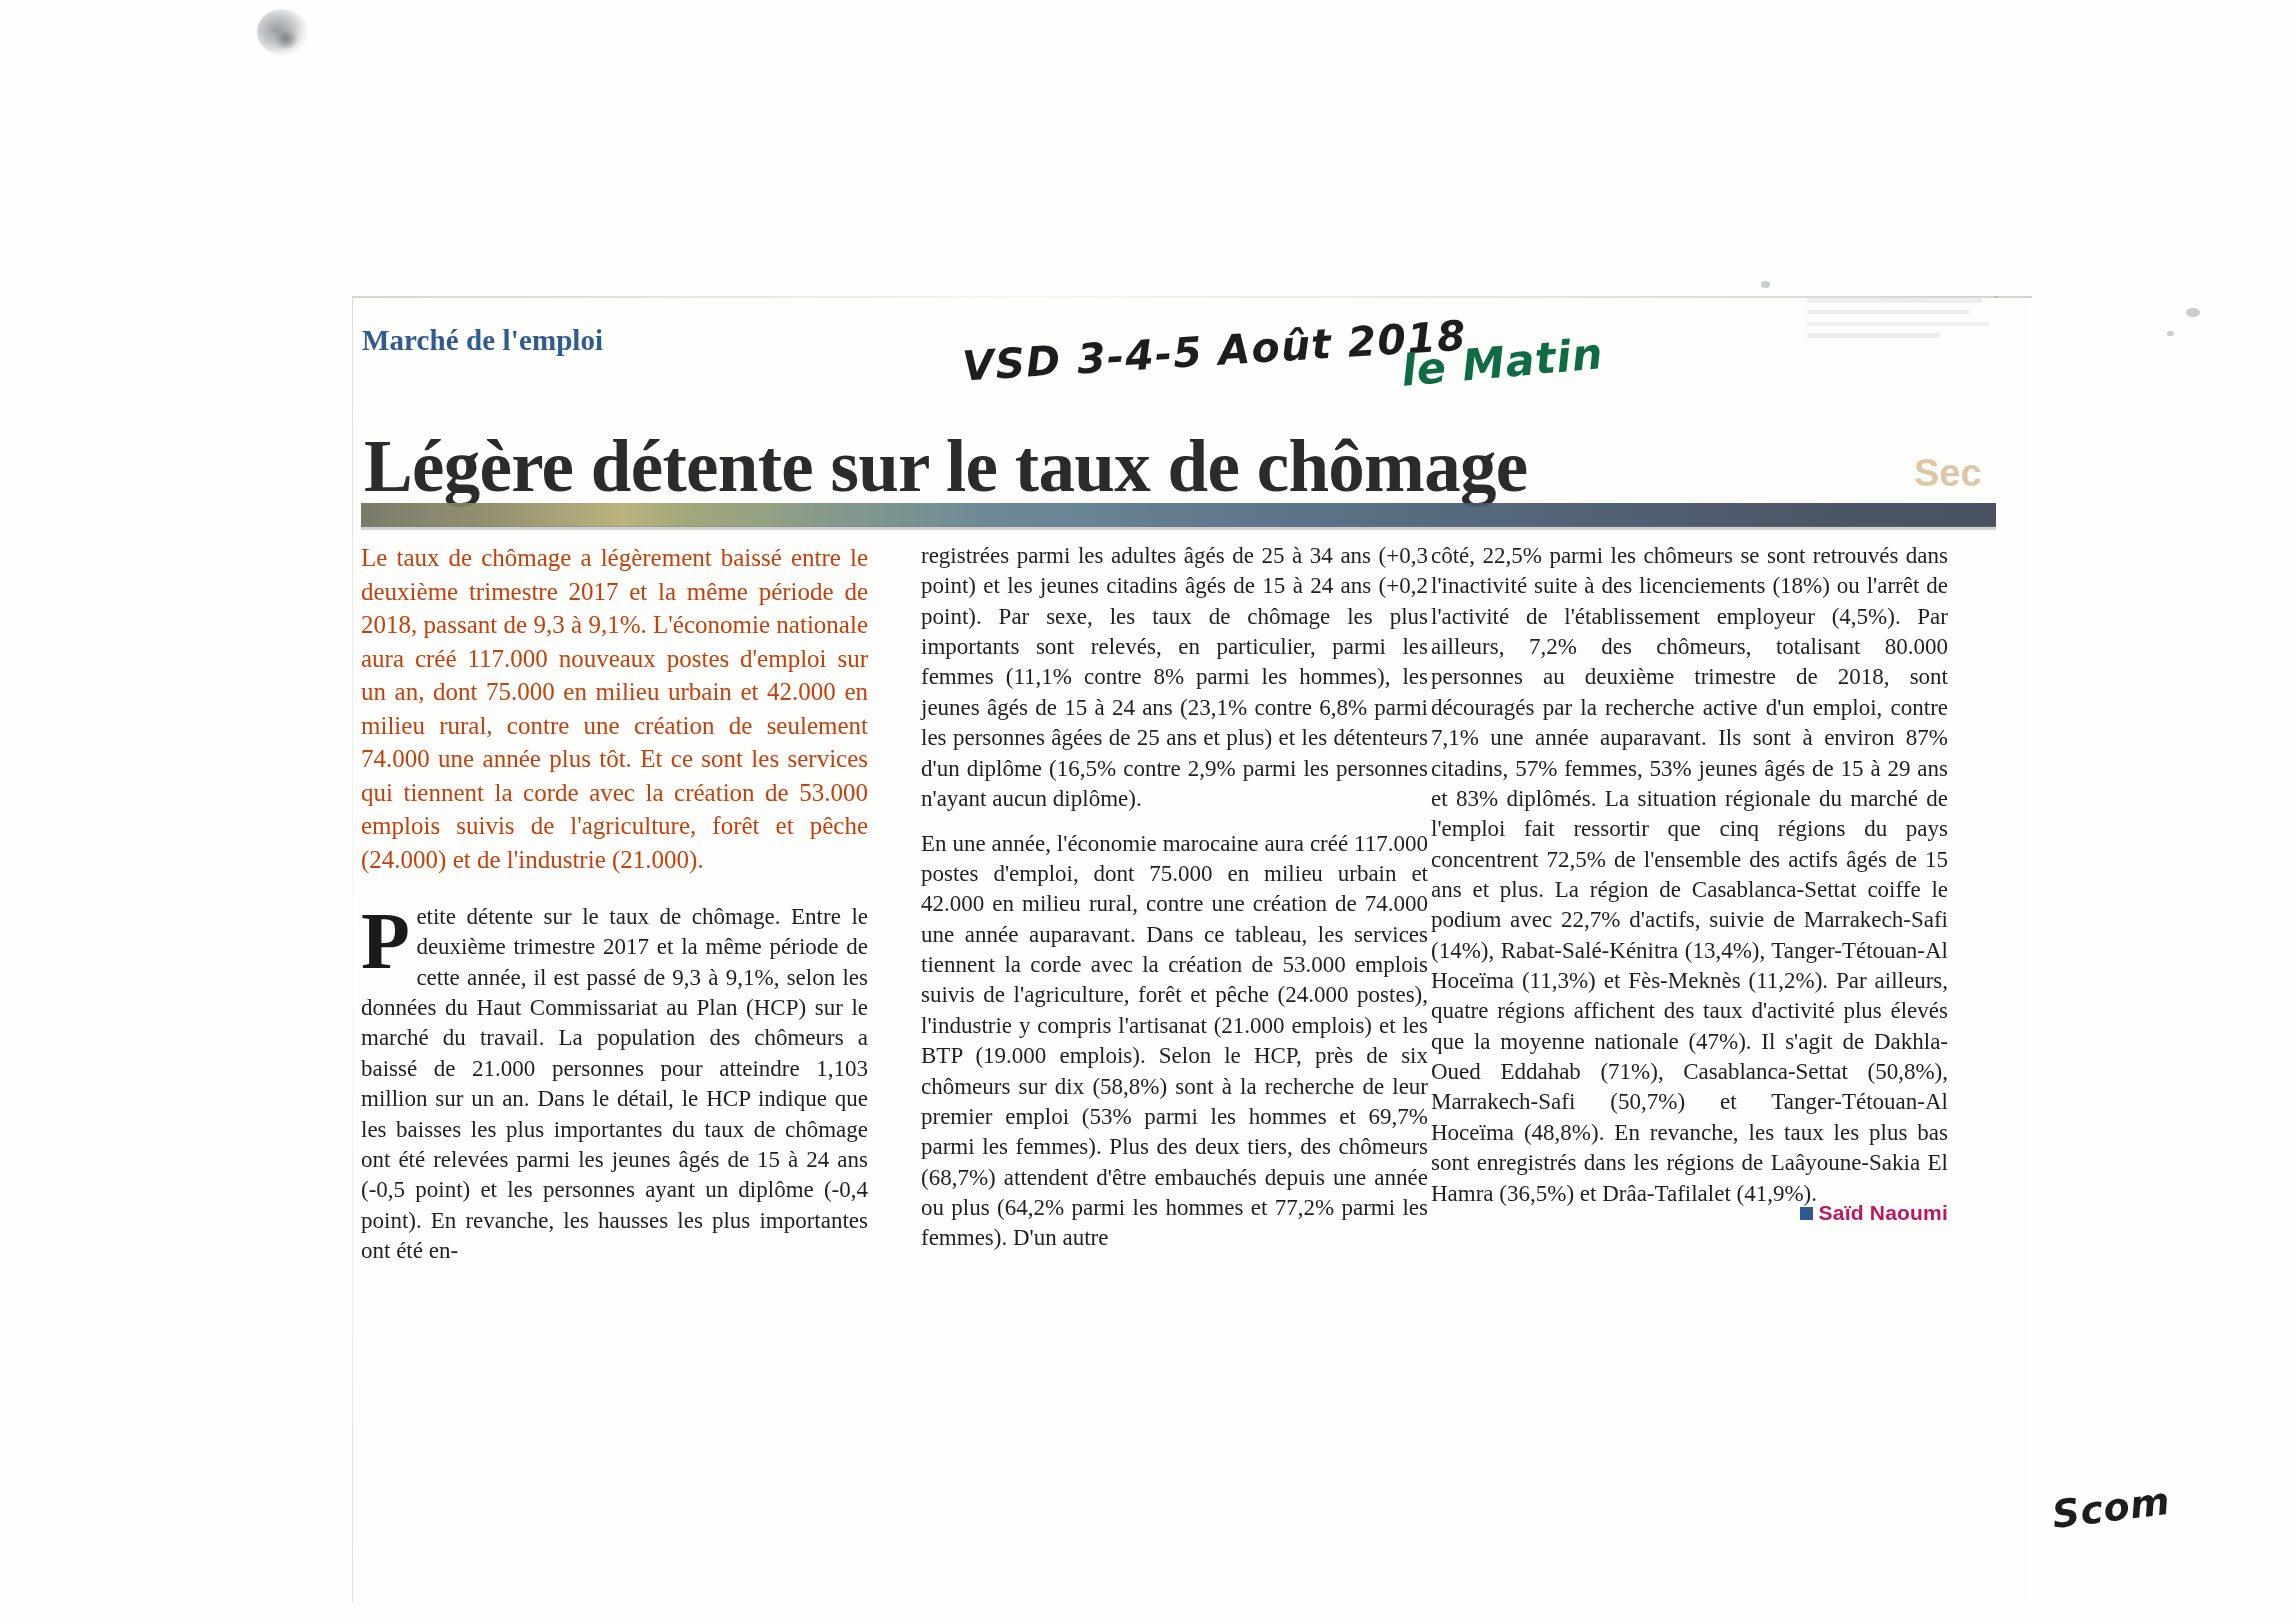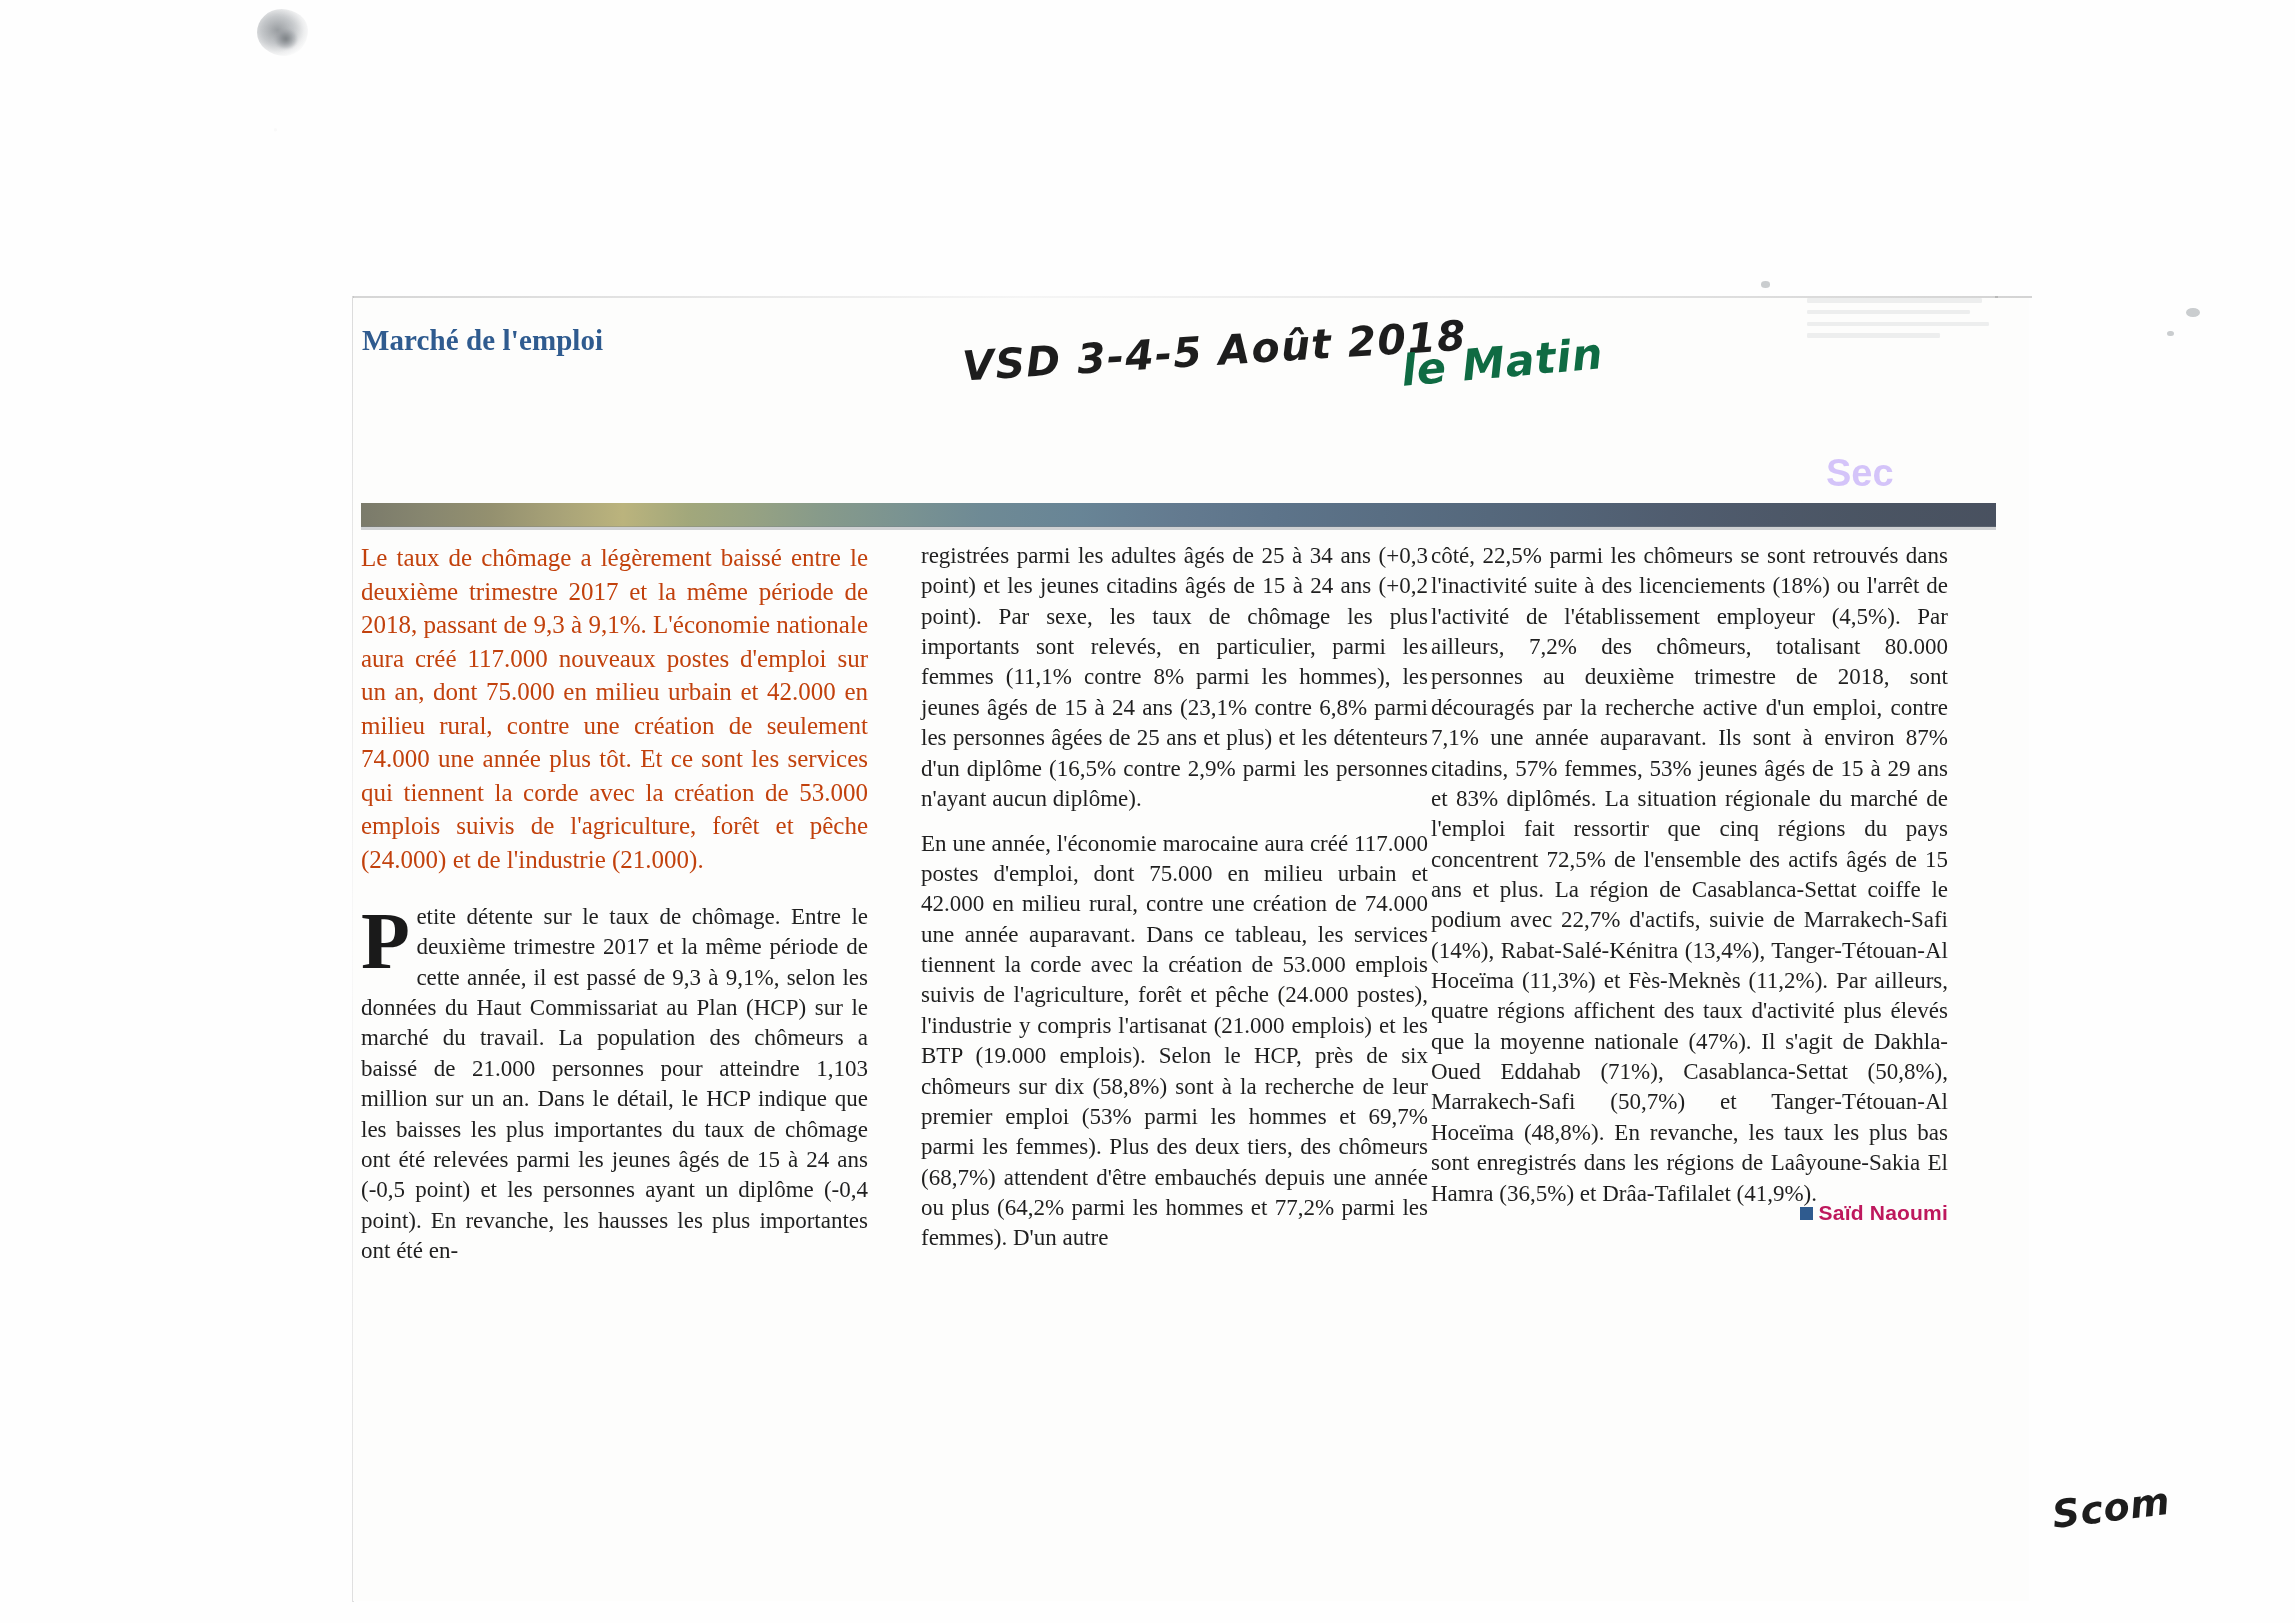--- a/index.html
+++ b/index.html
@@ -94,23 +94,23 @@
     overflow: hidden;
   }
   .ghost-line {
     height: 4.6px;
     background: #b9bcc0;
     margin-bottom: 7.2px;
     border-radius: 1.3px;
   }
   .ghost-head {
     position: absolute;
-    left: 1826px; top: 452px;
+    left: 1914px; top: 452px;
     font-size: 38px;
-    color: #8b5cf6;
+    color: #a16207;
     opacity: 0.35;
     font-family: "Liberation Sans", sans-serif;
     font-weight: bold;
   }
 
   
   .kicker {
     position: absolute;
     left: 362px;
     top: 324px;
@@ -294,20 +294,21 @@
 
   <div class="ghost-right">
     <div class="ghost-line" style="width:92%"></div>
     <div class="ghost-line" style="width:86%"></div>
     <div class="ghost-line" style="width:96%"></div>
     <div class="ghost-line" style="width:70%"></div>
   </div>
   <div class="ghost-head">Sec</div>
 
   <div class="kicker">Marché de l'emploi</div>
+  <h1 class="headline">Légère détente sur le taux de chômage</h1>
   <div class="rule"></div>
   <div class="rule-shadow"></div>
 
   <div class="cols">
 
     <div class="col col1">
       <p class="lede">Le taux de chômage a légèrement baissé entre le deuxième trimestre 2017 et la même période de 2018, passant de 9,3 à 9,1%. L'économie nationale aura créé 117.000 nouveaux postes d'emploi sur un an, dont 75.000 en milieu urbain et 42.000 en milieu rural, contre une création de seulement 74.000 une année plus tôt. Et ce sont les services qui tiennent la corde avec la création de 53.000 emplois suivis de l'agriculture, forêt et pêche (24.000) et de l'industrie (21.000).</p>
       <p class="body-p dropcap-p">Petite détente sur le taux de chômage. Entre le deuxième trimestre 2017 et la même période de cette année, il est passé de 9,3 à 9,1%, selon les données du Haut Commissariat au Plan (HCP) sur le marché du travail. La population des chômeurs a baissé de 21.000 personnes pour atteindre 1,103 million sur un an. Dans le détail, le HCP indique que les baisses les plus importantes du taux de chômage ont été relevées parmi les jeunes âgés de 15 à 24 ans (-0,5 point) et les personnes ayant un diplôme (-0,4 point). En revanche, les hausses les plus importantes ont été en-</p>
     </div>
 

